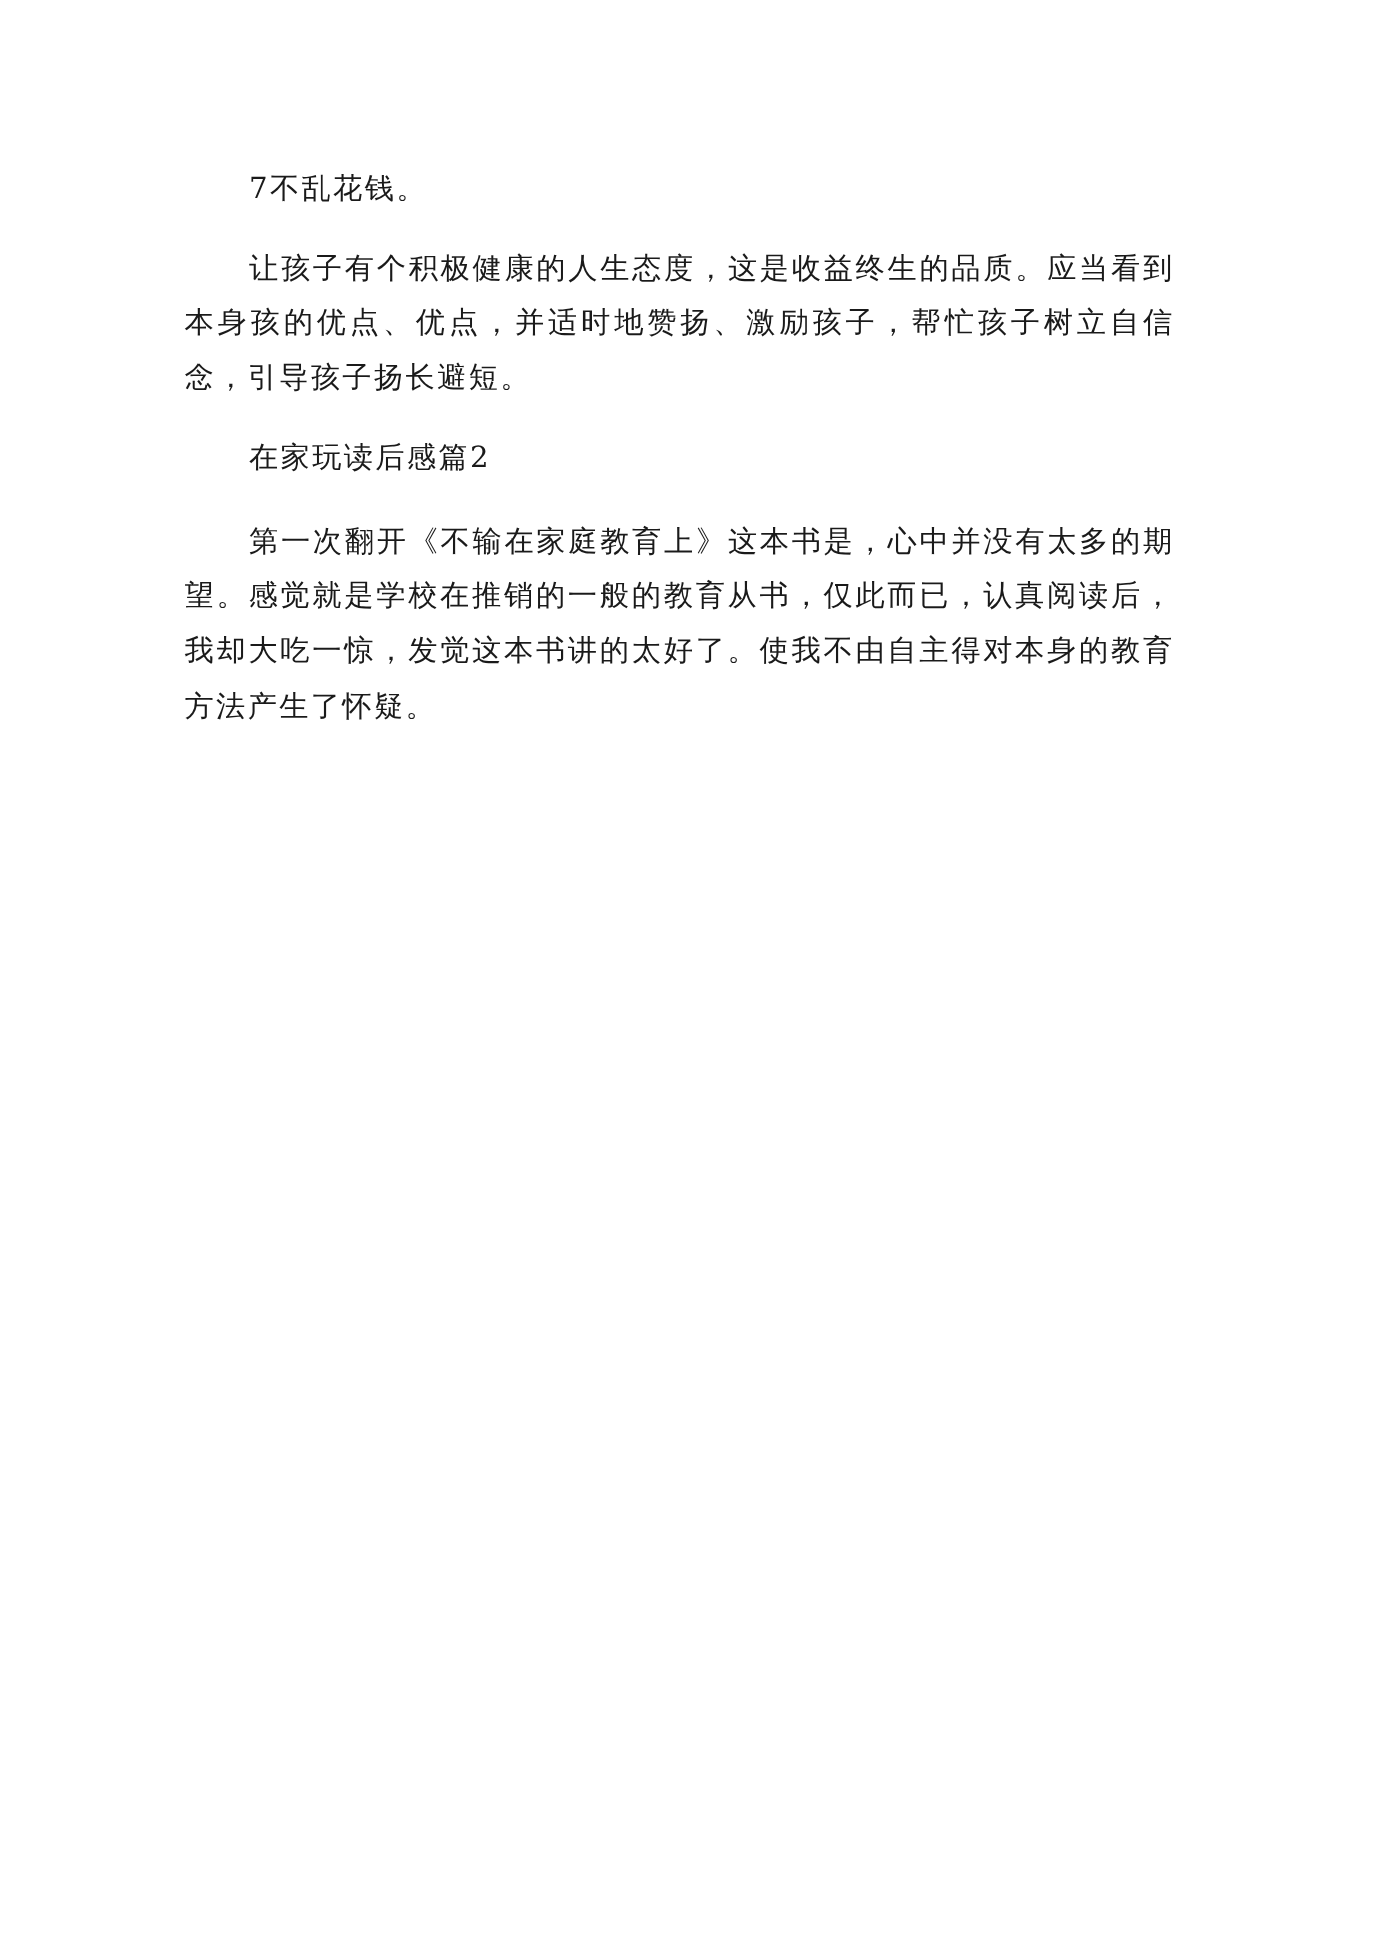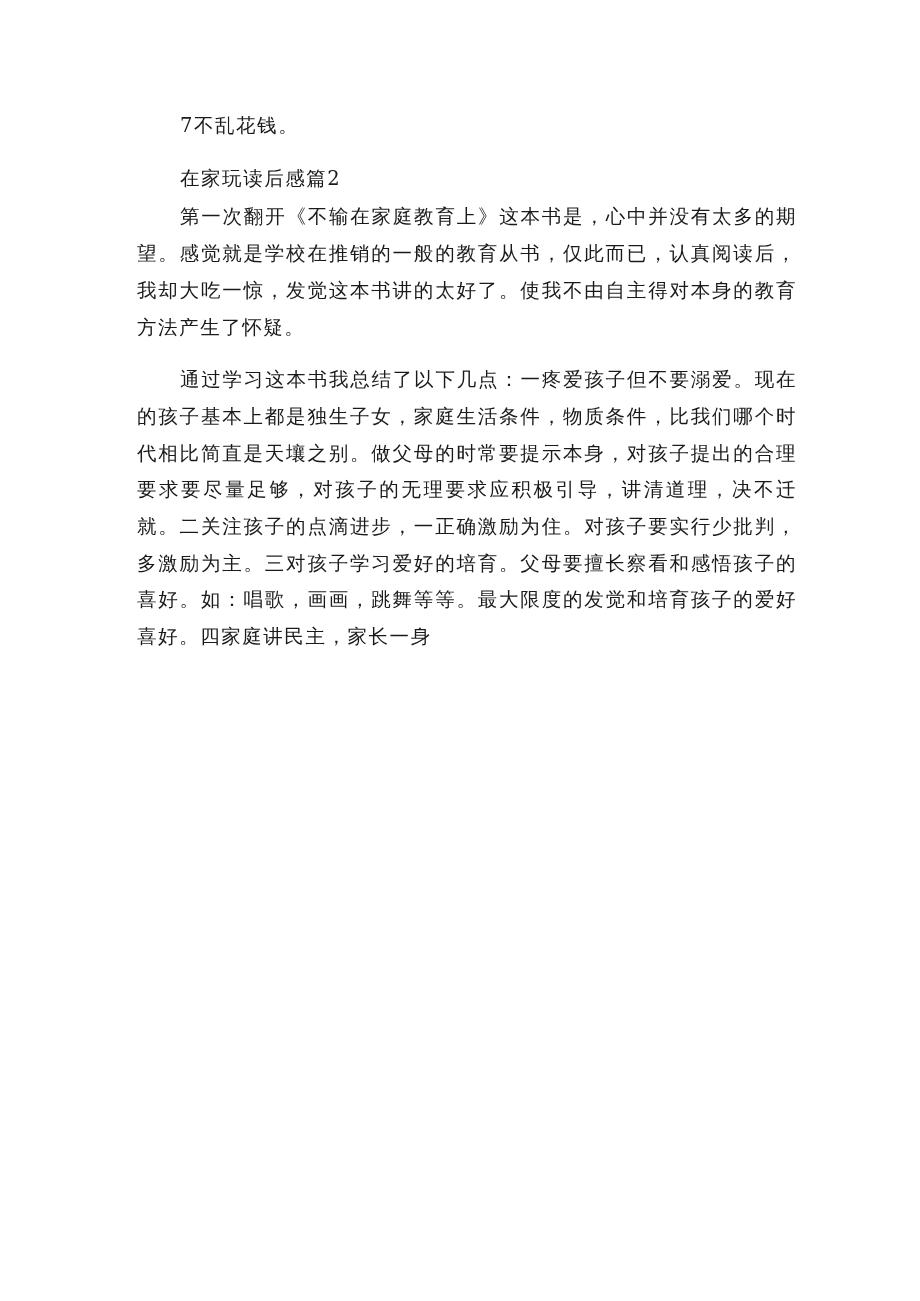--- a/index.html
+++ b/index.html
@@ -10,38 +10,38 @@
   body {
     width: 920px;
     height: 1301px;
     position: relative;
     overflow: hidden;
     font-family: "DejaVu Serif", "Liberation Serif", serif;
     color: #1a1a1a;
   }
   .page {
     position: absolute;
-    left: 137px;
+    left: 123px;
     top: 108px;
     width: 660px;
   }
   .para {
     margin: 0 0 16px 0;
     font-size: 19.5px;
     line-height: 36.7px;
     letter-spacing: 1.55px;
     text-align: justify;
     text-indent: 43px;
     word-break: break-all;
   }
   .para.heading {
-    margin-bottom: 2px;
+    margin-bottom: 19px;
   }
 </style>
 </head>
 <body>
 
 <div class="page">
   <p class="para">7不乱花钱。</p>
+  <p class="para">让孩子有个积极健康的人生态度，这是收益终生的品质。应当看到本身孩的优点、优点，并适时地赞扬、激励孩子，帮忙孩子树立自信念，引导孩子扬长避短。</p>
   <p class="para heading">在家玩读后感篇2</p>
   <p class="para">第一次翻开《不输在家庭教育上》这本书是，心中并没有太多的期望。感觉就是学校在推销的一般的教育从书，仅此而已，认真阅读后，我却大吃一惊，发觉这本书讲的太好了。使我不由自主得对本身的教育方法产生了怀疑。</p>
-  <p class="para">通过学习这本书我总结了以下几点：一疼爱孩子但不要溺爱。现在的孩子基本上都是独生子女，家庭生活条件，物质条件，比我们哪个时代相比简直是天壤之别。做父母的时常要提示本身，对孩子提出的合理要求要尽量足够，对孩子的无理要求应积极引导，讲清道理，决不迁就。二关注孩子的点滴进步，一正确激励为住。对孩子要实行少批判，多激励为主。三对孩子学习爱好的培育。父母要擅长察看和感悟孩子的喜好。如：唱歌，画画，跳舞等等。最大限度的发觉和培育孩子的爱好喜好。四家庭讲民主，家长一身</p>
 </div>
 
 </body></html>

